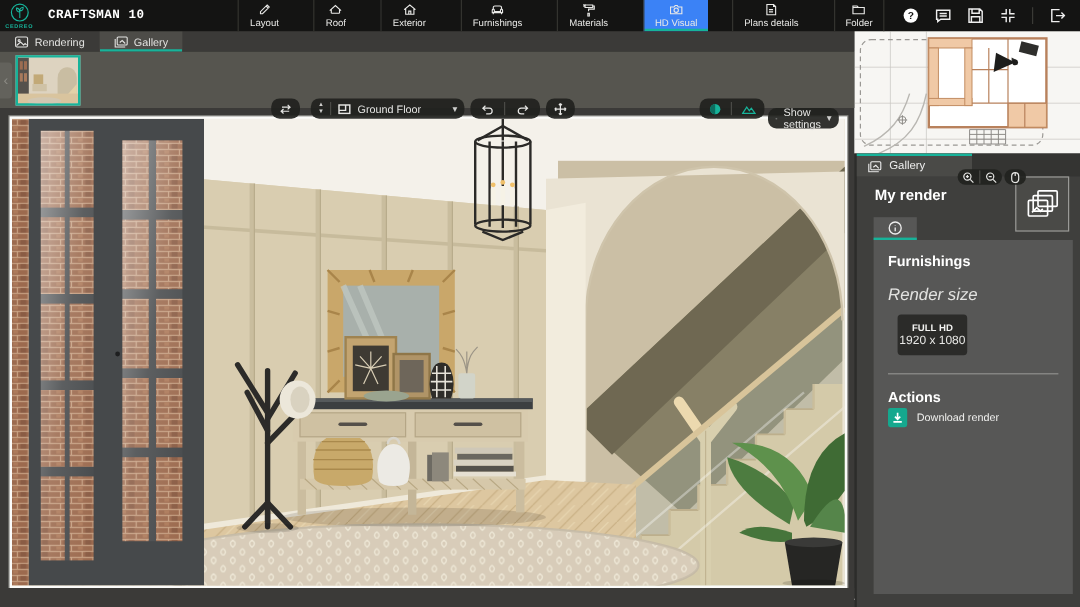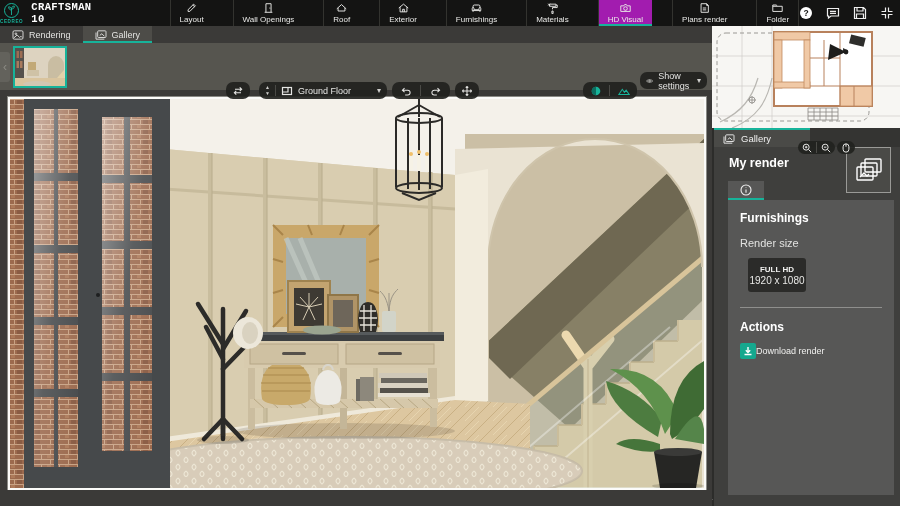--- a/index.html
+++ b/index.html
@@ -15,21 +15,21 @@
   .logo-circle { width:15px; height:15px; border:1.4px solid #17b39a; border-radius:50%;
                  display:flex; align-items:center; justify-content:center; }
   .logo-text { color:#17b39a; font-size:4.6px; letter-spacing:.6px; margin-top:1px; font-weight:bold; }
   .proj-title { color:#fff; font-size:10.5px; font-weight:bold; letter-spacing:.4px;
                 display:flex; align-items:center; margin-left:8px;font-family:Liberation Mono, monospace; }
   .menu { display:flex; margin-left:58px; }
   .menu-item { display:flex; flex-direction:column; align-items:center; justify-content:center;
                padding:1px 9px 2px; border-left:1px solid #33332f; cursor:pointer; position:relative;margin-left:20px; }
   .menu-item:last-child { border-right:1px solid #33332f; }
   .menu-item span { color:#e9e9e7; font-size:8px; margin-top:1px; white-space:nowrap; }
-  .menu-item.active { background:#a21caf; box-shadow:inset 0 -2px 0 #17b39a; }
+  .menu-item.active { background:#3b82f6; box-shadow:inset 0 -2px 0 #17b39a; }
   .mi { width:13px; height:12px; stroke:#e9e9e7; fill:none; stroke-width:1.1; }
   .win-icons { margin-left:auto; display:flex; align-items:center; gap:13px; padding-right:12px; }
   .wi { width:14px; height:14px; stroke:#eee; fill:none; stroke-width:1.2; cursor:pointer; }
   .wi-div { width:1px; height:14px; background:#3a3a36; }
 
   
   .tabrow { position:absolute; left:0; top:26px; width:712px; height:17px; background:#3b3a38;
             display:flex; z-index:25; }
   .vtab { display:flex; align-items:center; gap:5px; padding:0 12px; color:#e3e3e1;
           font-size:9px; cursor:pointer; }
@@ -79,28 +79,28 @@
   .bigicon { position:absolute; right:9px; top:19px; width:45px; height:46px; border:1px solid #9a9a97;
              background:#4a4a47; display:flex; align-items:center; justify-content:center; }
   .bigicon svg { width:28px; height:26px; stroke:#fff; fill:none; stroke-width:1.4; }
   .infotab { position:absolute; left:14px; top:53px; width:36px; height:19px;
              background:#575756; border-bottom:2px solid #17b39a; display:flex;
              align-items:center; justify-content:center; cursor:pointer; }
   .infotab svg { width:12px; height:12px; stroke:#eee; fill:none; stroke-width:1.1; }
   .card { position:absolute; left:14px; top:72px; width:166px; height:295px; background:#575756;
           padding:11px 12px; color:#fff; }
   .card h3 { font-size:12px; font-weight:bold; }
-  .rs-label { font-size:11px; color:#e2e2e0; margin-top:12px; }
+  .rs-label { font-size:14px; color:#e2e2e0; margin-top:12px;font-style:italic; }
   .sizebox { margin-top:9px; margin-left:8px; width:58px; height:34px; background:#2b2b29;
              border-radius:3px; display:flex; flex-direction:column; align-items:center;
              justify-content:center; }
   .sizebox .l1 { font-size:8px; font-weight:bold; color:#f2f2f0; }
   .sizebox .l2 { font-size:10px; color:#e8e8e6; margin-top:1px; }
   .card hr { border:none; border-top:1px solid #8f8f8d; margin:15px 0 12px; }
-  .act-row { display:flex; align-items:center; margin-top:9px; cursor:pointer; }
+  .act-row { display:flex; align-items:center; gap:8px; margin-top:2px; cursor:pointer; }
   .act-ic { width:16px; height:16px; background:#15a88e; border-radius:2px;
             display:flex; align-items:center; justify-content:center; }
   .act-ic svg { width:10px; height:10px; stroke:#fff; fill:none; stroke-width:1.4; }
   .act-row span { font-size:9px; color:#f0f0ee; }
 </style>
 </head>
 <body>
 
 <div id="app">
 
@@ -117,27 +117,20 @@
 
     <div class="menu">
       <div class="menu-item">
         <svg class="mi" viewBox="0 0 14 14">
             <path d="M3 11 L3 9 L9.5 2.5 L11.5 4.5 L5 11 Z M8.5 3.5 l2 2"></path>
           </svg>
         <span>Layout</span>
       </div>
       <div class="menu-item">
         <svg class="mi" viewBox="0 0 14 14">
-            <path d="M4 12 V2 H10 V12 M2.5 12 H11.5"></path>
-            <circle cx="8.6" cy="7" r="0.7" fill="#e9e9e7" stroke="none"></circle>
-          </svg>
-        <span>Wall Openings</span>
-      </div>
-      <div class="menu-item">
-        <svg class="mi" viewBox="0 0 14 14">
             <path d="M1.5 8 L7 3 L12.5 8 M3 7 V10.5 M11 7 V10.5 M3 10.5 H11"></path>
           </svg>
         <span>Roof</span>
       </div>
       <div class="menu-item">
         <svg class="mi" viewBox="0 0 14 14">
             <path d="M1.5 7 L7 2.5 L12.5 7 M3 6 V11.5 H11 V6 M6 11.5 V8.5 H8 V11.5"></path>
           </svg>
         <span>Exterior</span>
       </div>
@@ -157,21 +150,21 @@
         <svg class="mi" viewBox="0 0 14 14">
             <path d="M1.5 4.5 H5 L6 3 H8 L9 4.5 H12.5 V11 H1.5 Z"></path>
             <circle cx="7" cy="7.6" r="2.1"></circle>
           </svg>
         <span>HD Visual</span>
       </div>
       <div class="menu-item">
         <svg class="mi" viewBox="0 0 14 14">
             <path d="M3 2 H9.5 L11.5 4 V12 H3 Z M9.5 2 V4 H11.5 M5 7 h4 M5 9.2 h4"></path>
           </svg>
-        <span>Plans render</span>
+        <span>Plans details</span>
       </div>
       <div class="menu-item">
         <svg class="mi" viewBox="0 0 14 14">
             <path d="M1.5 3.5 H5.5 L7 5 H12.5 V11 H1.5 Z M1.5 5 H7"></path>
           </svg>
         <span>Folder</span>
       </div>
     </div>
 
     <div class="win-icons">
@@ -270,21 +263,21 @@
   <div class="pill" style="left:583px; top:82px; width:54px; justify-content:space-around;">
     <svg class="teal" viewBox="0 0 14 14">
         <circle cx="7" cy="7" r="5" fill="#17b39a" stroke="none"></circle>
         <path d="M7 2 a5 5 0 0 0 0 10" fill="#0d6e60" stroke="none"></path>
       </svg>
     <div class="pdiv"></div>
     <svg class="teal" viewBox="0 0 14 12">
         <path d="M1 10 L5 4 L7.5 7.5 L9.5 5 L13 10 Z"></path>
       </svg>
   </div>
-  <div class="pill" style="left:640px; top:72px; width:67px;">
+  <div class="pill" style="left:640px; top:90px; width:59px;">
     <svg viewBox="0 0 14 10">
         <path d="M1 5 C3 1.8 11 1.8 13 5 C11 8.2 3 8.2 1 5 Z"></path>
         <circle cx="7" cy="5" r="1.6"></circle>
       </svg>
     <span>Show settings</span>
     <span class="chev">▾</span>
   </div>
 
   <div class="viewport">
     <svg viewBox="0 0 694 389">

